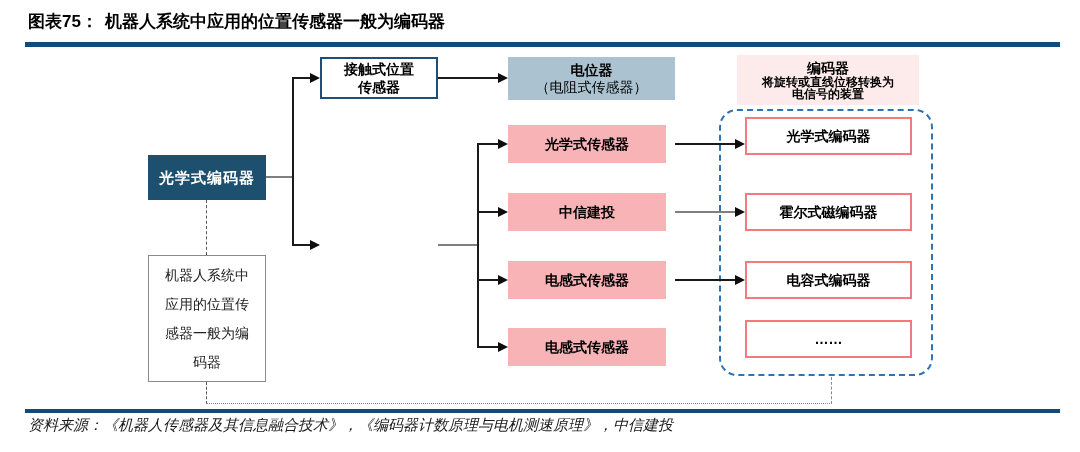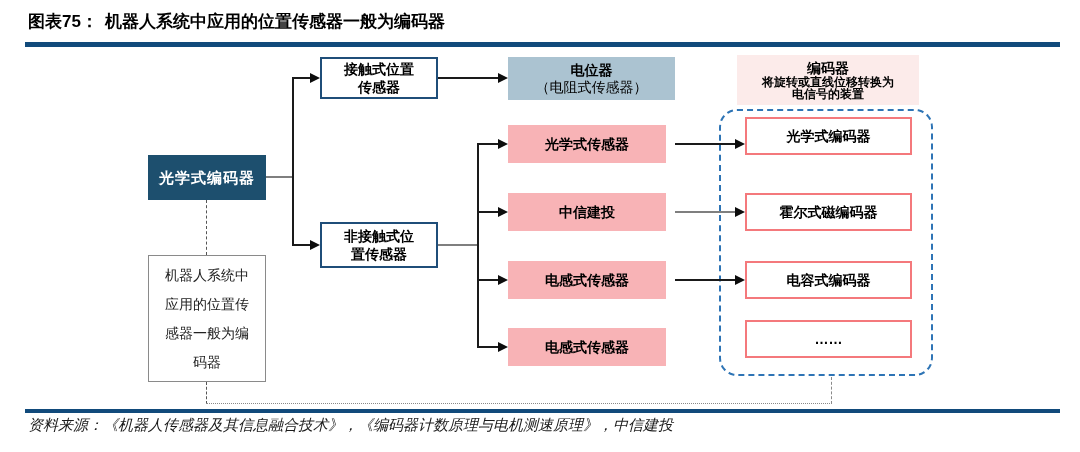--- a/index.html
+++ b/index.html
@@ -51,23 +51,20 @@
 
   <div class="abs node root">
     <span>光学式编码器</span>
   </div>
   <div class="abs node note">
     <span class="w6">机器人系统中应用的位置传感器一般为编码器</span>
   </div>
 
   <div class="abs node branch contact">
     <span class="w5">接触式位置传感器</span>
-  </div>
-  <div class="abs node branch noncontact">
-    <span class="w5">非接触式位置传感器</span>
   </div>
 
   <div class="abs node pot">
     <span>电位器</span>
     <span class="sub">（电阻式传感器）</span>
   </div>
 
   <div class="abs node pinkbox" style="top:125px">
     <span>光学式传感器</span>
   </div>

